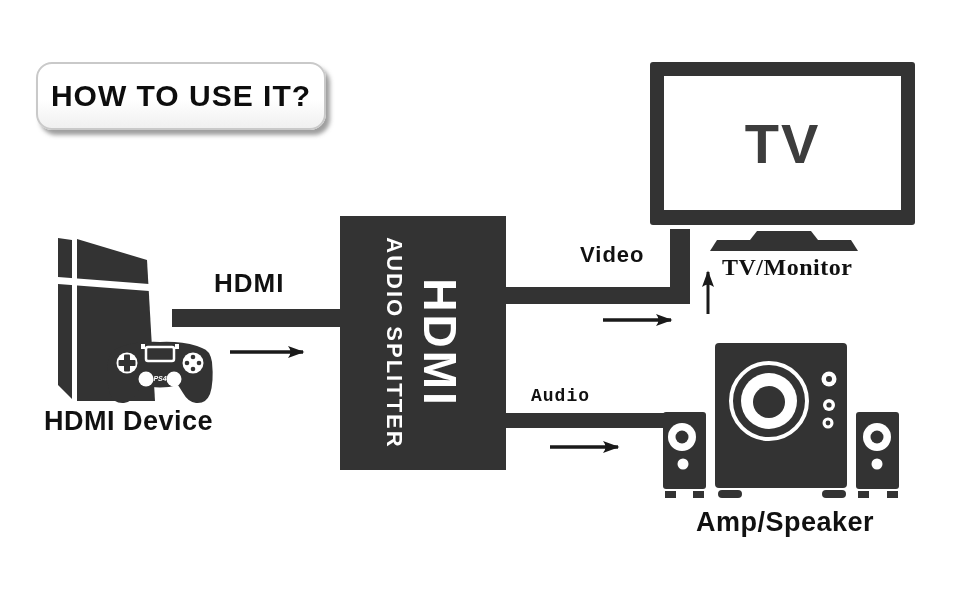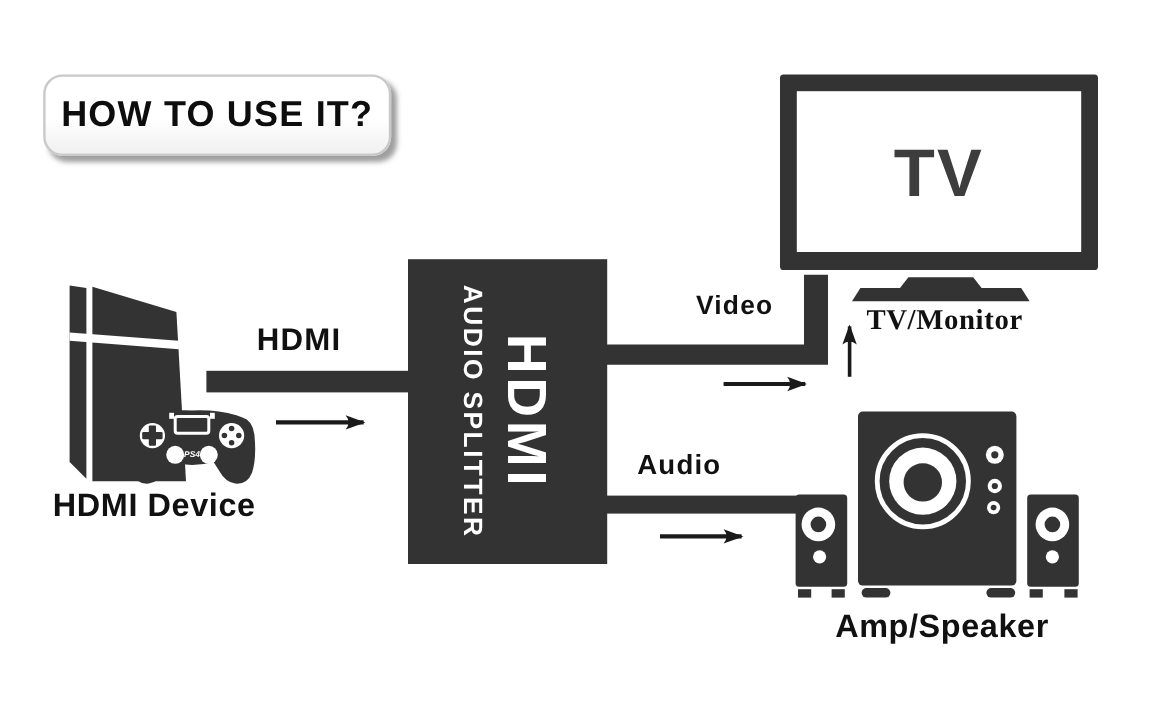--- a/index.html
+++ b/index.html
@@ -8,21 +8,21 @@
     font-family:"Liberation Sans", sans-serif; overflow:hidden;
   }
   #diagram-svg { position:absolute; left:0; top:0; }
 
   .lbl {
     position:absolute; font-weight:700; color:#111111;
     white-space:nowrap; line-height:1;
   }
   #lbl-hdmi        { left:214px; top:270px; font-size:26px; letter-spacing:1px; }
   #lbl-video       { left:536px; top:244px; font-size:22px; letter-spacing:1px;margin-left:44px; }
-  #lbl-audio       { left:531px; top:376px; font-size:23px; letter-spacing:1px; }
+  #lbl-audio       { left:531px; top:387px; font-size:18px; letter-spacing:1px;font-family:Liberation Mono, monospace; }
   #lbl-tv-monitor  { left:722px; top:255px; font-size:24px; letter-spacing:0.5px;font-family:Liberation Serif, serif; }
   #lbl-hdmi-device { left:44px;  top:408px; font-size:27px; letter-spacing:0.5px; }
   #lbl-amp-speaker { left:696px; top:509px; font-size:27px; letter-spacing:0.5px; }
 
   #lbl-tv-screen {
     position:absolute; left:650px; top:116px; width:265px; text-align:center;
     font-weight:700; font-size:56px; color:#3d3d3d; letter-spacing:2px; line-height:1;
   }
 
   #howto-badge {

